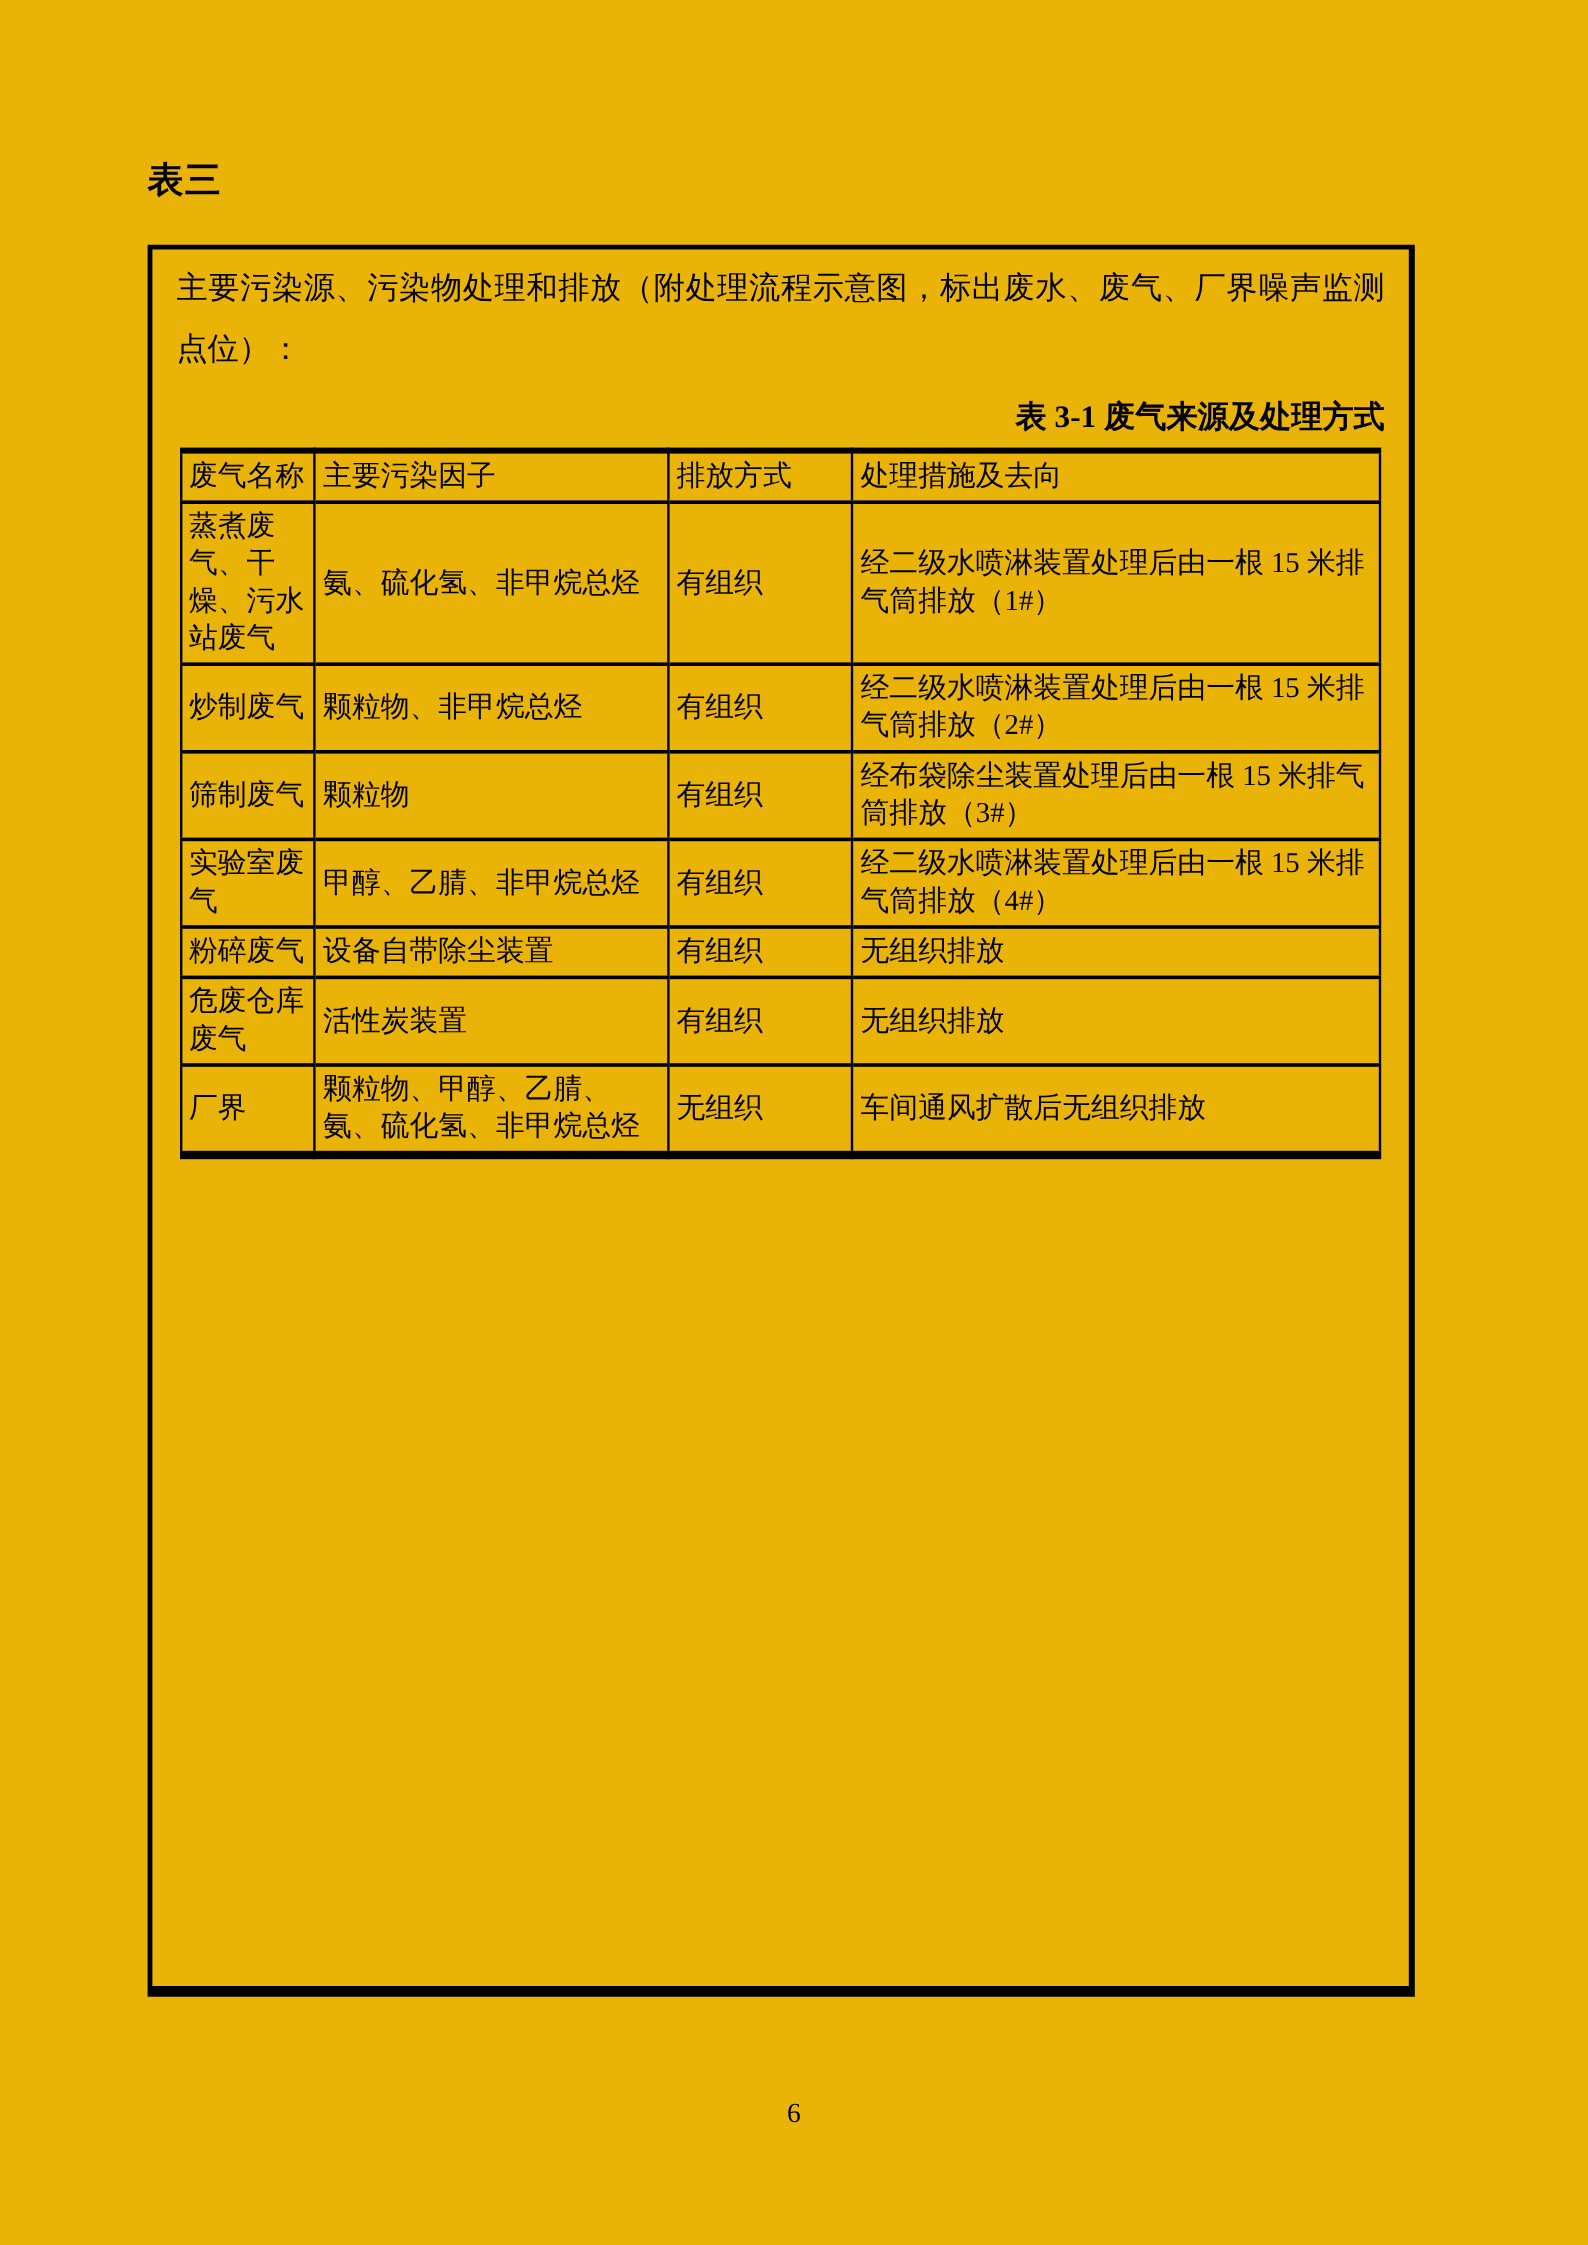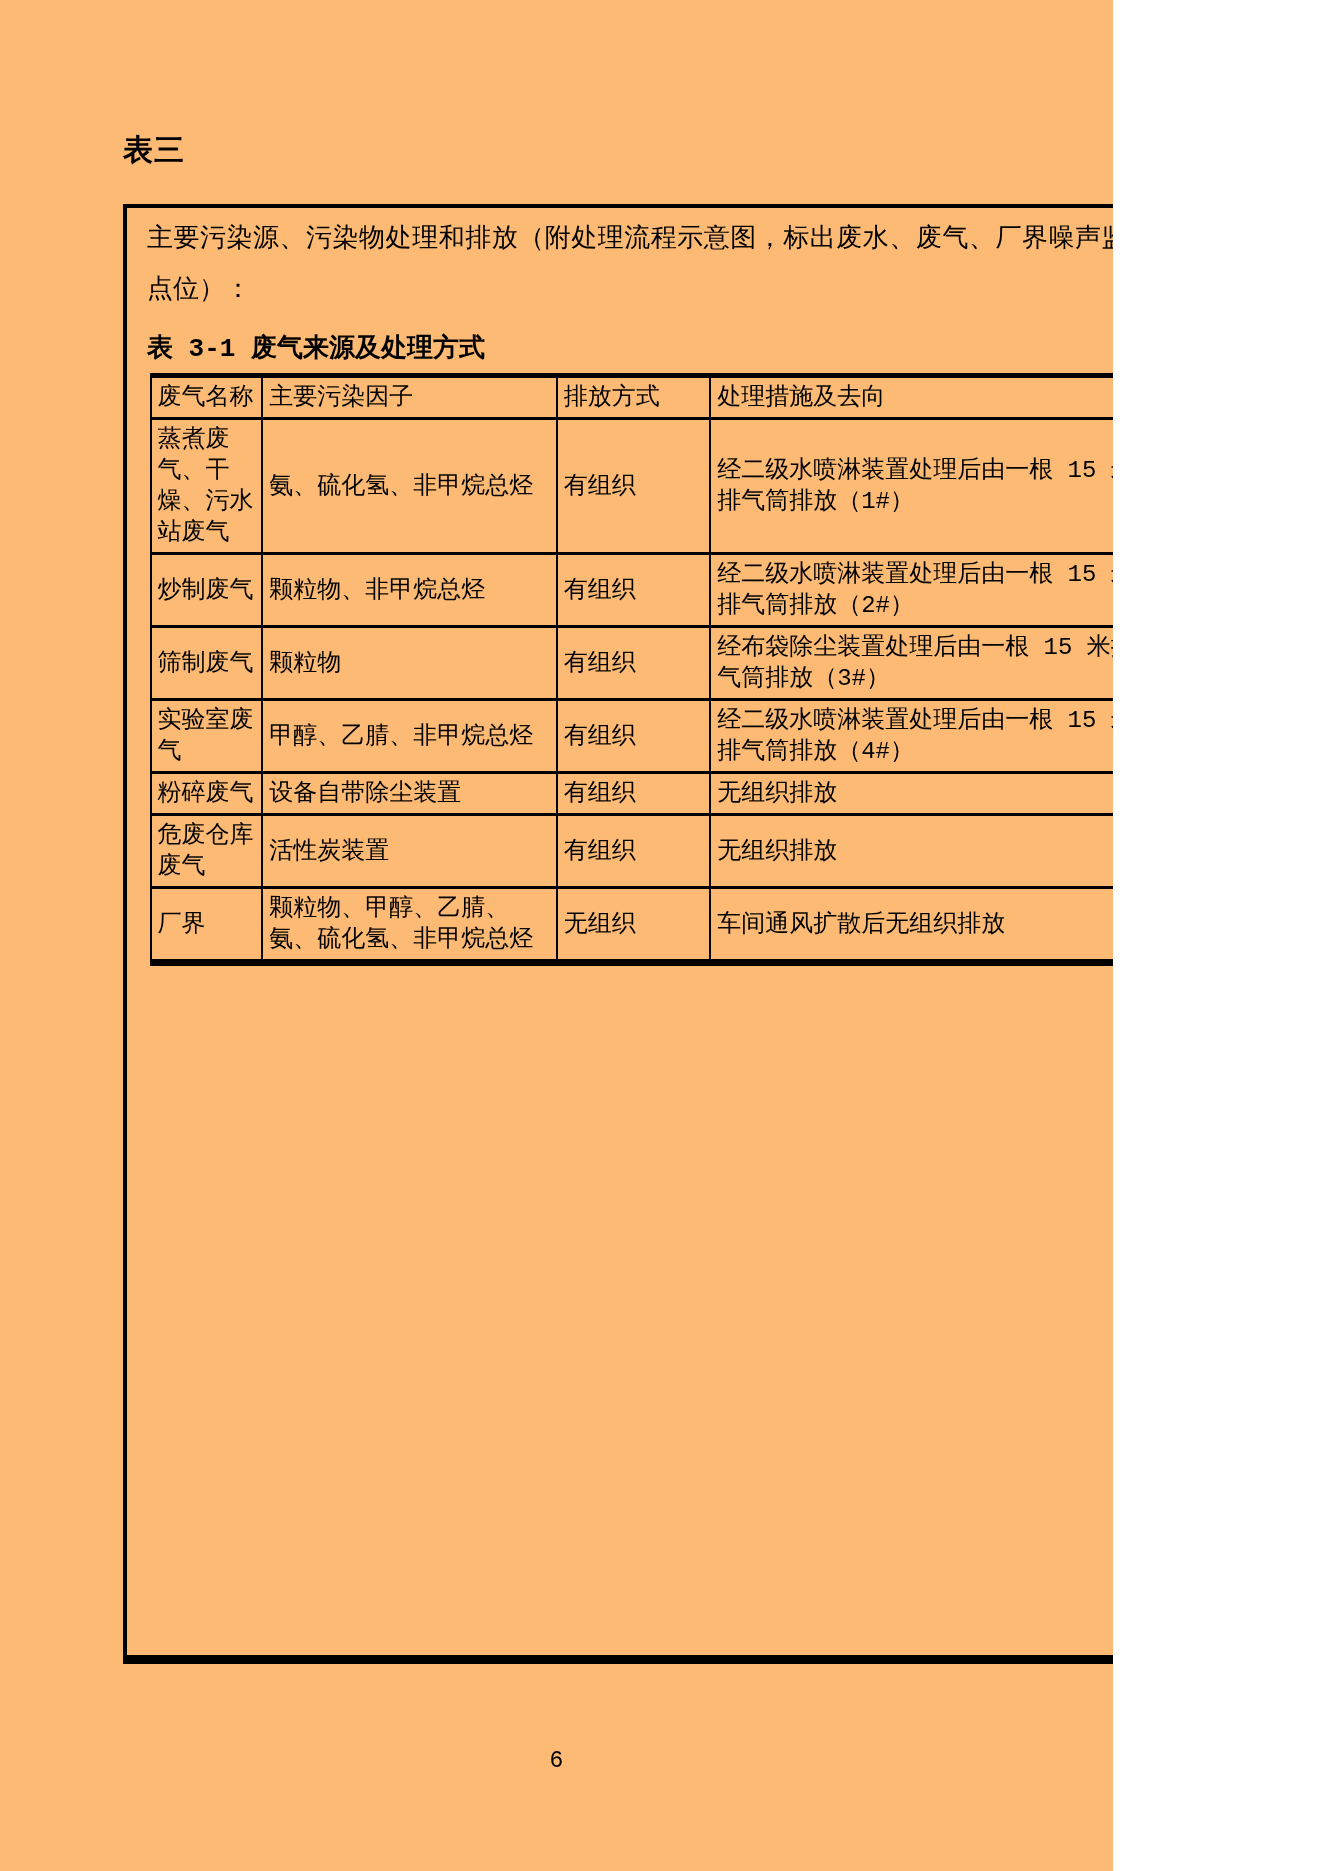--- a/index.html
+++ b/index.html
@@ -2,25 +2,25 @@
 <html><head>
 <meta charset="utf-8">
 <style>
   html, body {
     margin: 0;
     padding: 0;
     background: #ffffff;
   }
   .page {
     position: relative;
-    width: 1113px;
+    width: 1323px;
     height: 1871px;
-    background: #fdba74;
+    background: #eab308;
     color: #000000;
-    font-family: Liberation Mono, monospace;
+    font-family: Liberation Serif, serif;
     overflow: hidden;
   }
   .doc-title {
     position: absolute;
     left: 123px;
     top: 130px;
     font-size: 30px;
     font-weight: bold;
     letter-spacing: 1px;
   }
@@ -40,21 +40,21 @@
     margin: 0;
     font-size: 26px;
     line-height: 51px;
     text-align: justify;
   }
   .section { text-indent: 60px; }
   .para { text-indent: 64px; }
   .tbl-title {
     margin-top: 14px;
     margin-bottom: 8px;
-    text-align: left;
+    text-align: right;
     font-size: 26px;
     font-weight: bold;
   }
   table.gas-table {
     width: 99.5%;
     margin: 0 auto;
     border-collapse: collapse;
     border: 2px solid #000000;
     border-top: 5px solid #000000;
     border-bottom: 7px solid #000000;

